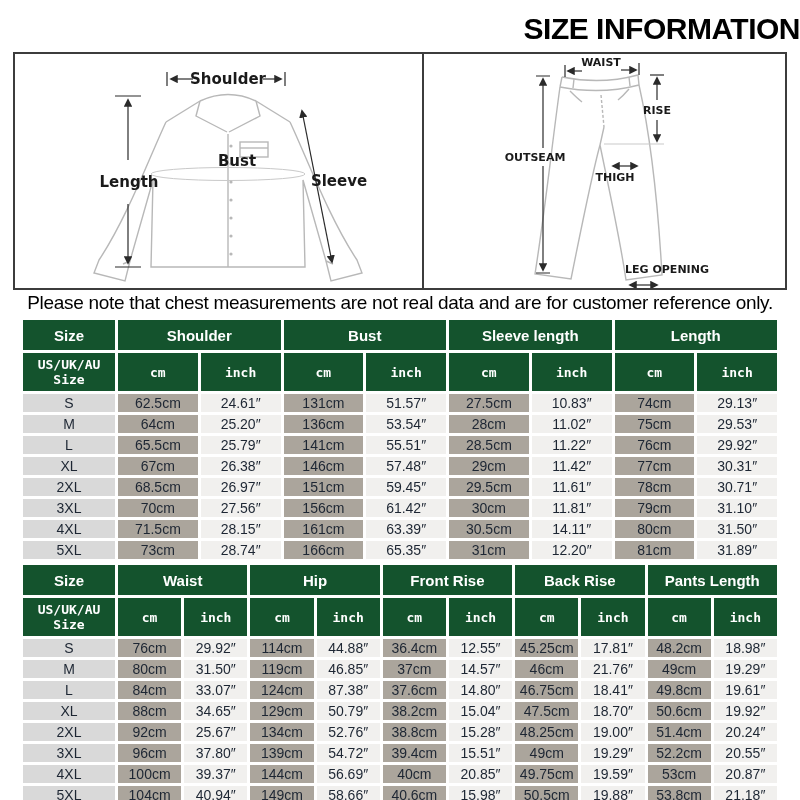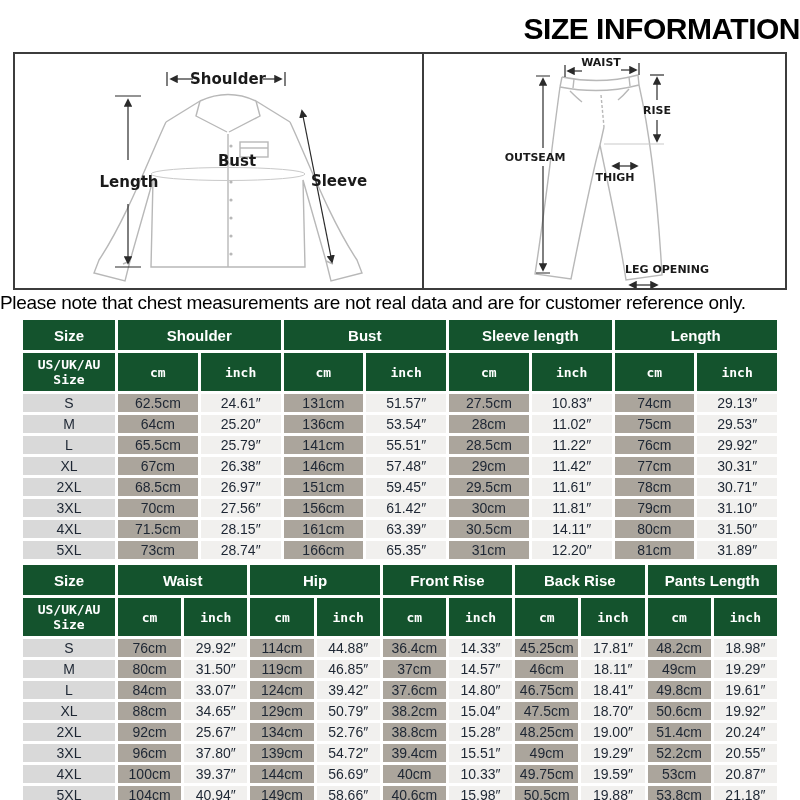--- a/index.html
+++ b/index.html
@@ -18,21 +18,21 @@
   .diagram-cell.right{flex:1;}
   .diagram-cell svg{display:block;width:100%;height:100%;}
   svg text{font-family:"DejaVu Sans","Liberation Sans",sans-serif;fill:#1a1a1a;}
   .shirt-label{font-size:15px;font-weight:bold;}
   .pants-label{font-size:11px;font-weight:bold;}
   .sketch{stroke:#b8b8b8;stroke-width:1.4;fill:none;}
   .sketch-light{stroke:#c9c9c9;stroke-width:1;fill:none;}
   .arrow{stroke:#2a2a2a;stroke-width:1.2;fill:none;}
 
   .note{
-    font-size:19px;color:#000;white-space:nowrap;
+    text-align:center;font-size:19px;color:#000;white-space:nowrap;
     letter-spacing:-0.3px;line-height:24px;margin:1px 0 2px 0;
   }
 
   table.size-table{
     border-collapse:separate;border-spacing:3px;table-layout:fixed;
     width:760px;margin:0 auto;
   }
   th{padding:2px;text-align:center;background:#14532d;color:#fff;}
   th.group{font-size:15px;font-weight:bold;height:26px;}
   th.sub{
@@ -302,45 +302,45 @@
     </tr>
   </thead>
   <tbody>
       <tr>
         <td class="size-col">S</td>
         <td class="cm-col">76cm</td>
         <td class="inch-col">29.92″</td>
         <td class="cm-col">114cm</td>
         <td class="inch-col">44.88″</td>
         <td class="cm-col">36.4cm</td>
-        <td class="inch-col">14.33″</td>
+        <td class="inch-col">12.55″</td>
         <td class="cm-col">45.25cm</td>
         <td class="inch-col">17.81″</td>
         <td class="cm-col">48.2cm</td>
         <td class="inch-col">18.98″</td>
       </tr>
       <tr>
         <td class="size-col">M</td>
         <td class="cm-col">80cm</td>
         <td class="inch-col">31.50″</td>
         <td class="cm-col">119cm</td>
         <td class="inch-col">46.85″</td>
         <td class="cm-col">37cm</td>
         <td class="inch-col">14.57″</td>
         <td class="cm-col">46cm</td>
-        <td class="inch-col">18.11″</td>
+        <td class="inch-col">21.76″</td>
         <td class="cm-col">49cm</td>
         <td class="inch-col">19.29″</td>
       </tr>
       <tr>
         <td class="size-col">L</td>
         <td class="cm-col">84cm</td>
         <td class="inch-col">33.07″</td>
         <td class="cm-col">124cm</td>
-        <td class="inch-col">39.42″</td>
+        <td class="inch-col">87.38″</td>
         <td class="cm-col">37.6cm</td>
         <td class="inch-col">14.80″</td>
         <td class="cm-col">46.75cm</td>
         <td class="inch-col">18.41″</td>
         <td class="cm-col">49.8cm</td>
         <td class="inch-col">19.61″</td>
       </tr>
       <tr>
         <td class="size-col">XL</td>
         <td class="cm-col">88cm</td>
@@ -380,21 +380,21 @@
         <td class="cm-col">52.2cm</td>
         <td class="inch-col">20.55″</td>
       </tr>
       <tr>
         <td class="size-col">4XL</td>
         <td class="cm-col">100cm</td>
         <td class="inch-col">39.37″</td>
         <td class="cm-col">144cm</td>
         <td class="inch-col">56.69″</td>
         <td class="cm-col">40cm</td>
-        <td class="inch-col">10.33″</td>
+        <td class="inch-col">20.85″</td>
         <td class="cm-col">49.75cm</td>
         <td class="inch-col">19.59″</td>
         <td class="cm-col">53cm</td>
         <td class="inch-col">20.87″</td>
       </tr>
       <tr>
         <td class="size-col">5XL</td>
         <td class="cm-col">104cm</td>
         <td class="inch-col">40.94″</td>
         <td class="cm-col">149cm</td>

